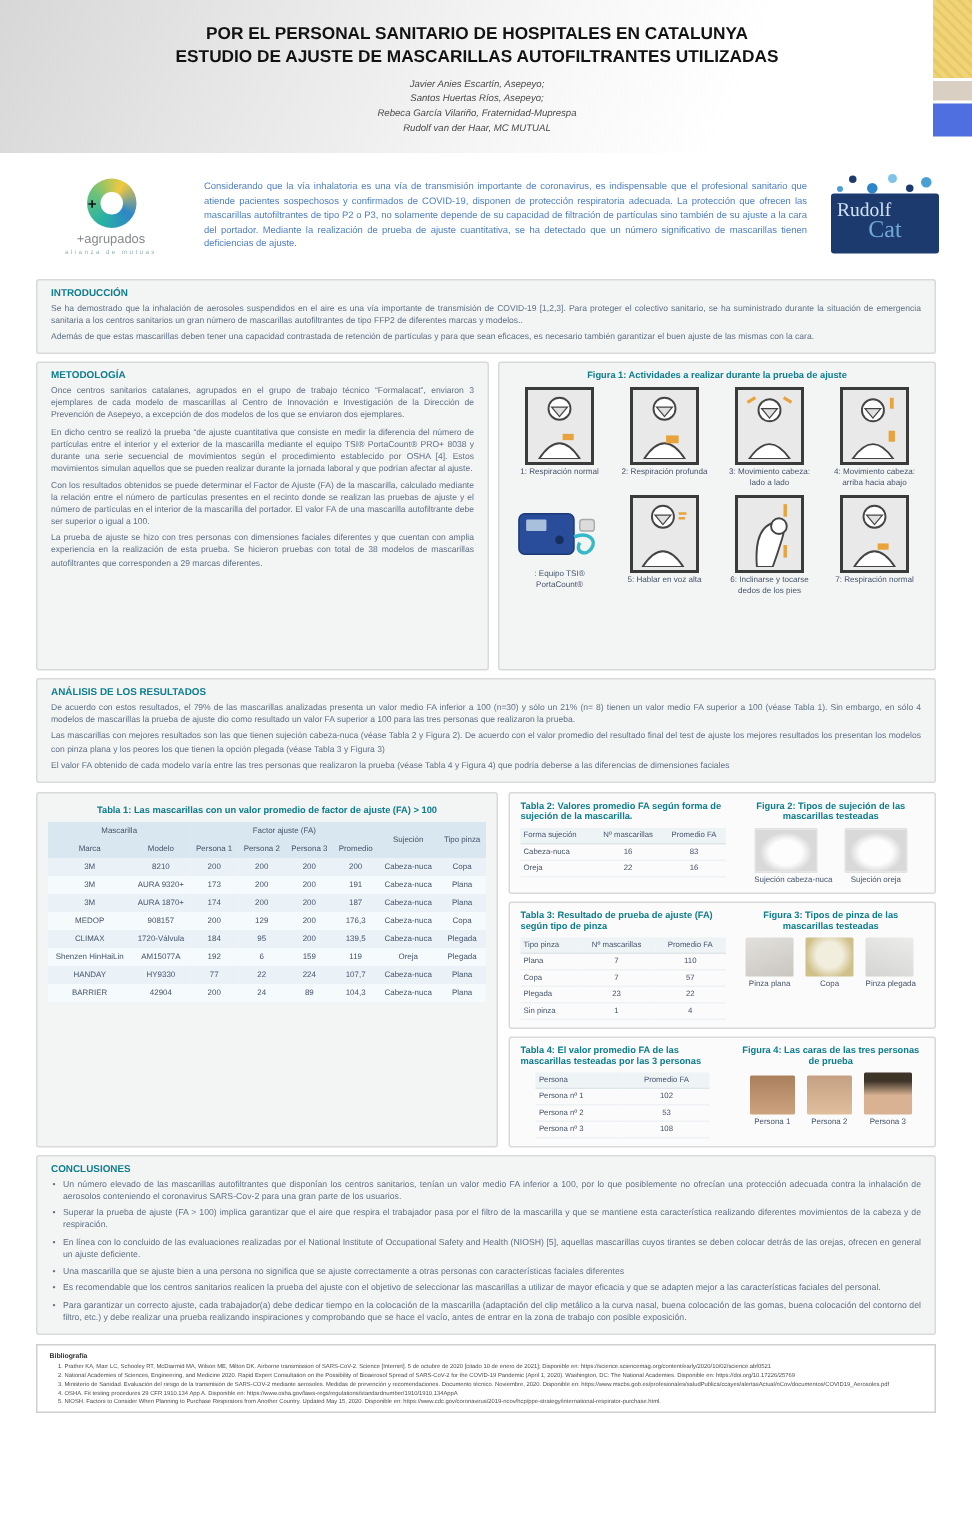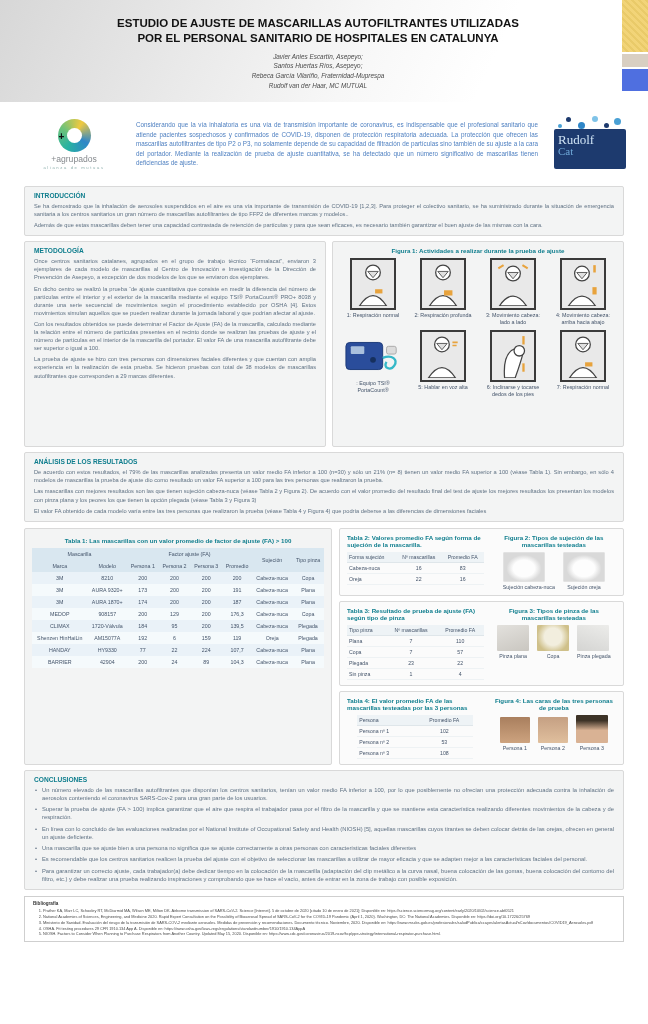--- a/index.html
+++ b/index.html
@@ -33,21 +33,21 @@
   .comp-circle { position:relative; width:33px; height:33px; margin:0 auto; border-radius:50%;
     background:conic-gradient(from 210deg,#28b2a2,#6cc27a,#f0c93f,#2e86c8,#28b2a2); }
   .comp-circle::after { content:""; position:absolute; left:9px; top:9px; width:15px; height:15px; border-radius:50%; background:#fff; }
   .comp-plus { position:absolute; left:1px; top:12px; z-index:2; font-weight:bold; font-size:10px; color:#111; }
   .comp-name { font-size:8.6px; color:#85898d; margin-top:2px; }
   .comp-sub { font-size:4.2px; color:#8fb0ae; letter-spacing:1.6px; margin-top:1px; }
   .banner-text { flex:1; font-size:6.3px; color:#4d7fc0; text-align:justify; line-height:1.5; }
   .fc-logo { position:relative; width:78px; height:58px; flex:none; }
   .fc-box { position:absolute; left:2px; bottom:4px; width:72px; height:40px; background:#1d3a6e; border-radius:2px; padding:5px 4px 0; }
   .fc-l1 { font-family:"Liberation Serif", serif; font-size:13px; color:#cfe3f5; line-height:.9; }
-  .fc-l2 { font-family:"Liberation Serif", serif; font-size:11px; color:#6fa8d8; text-align:left; line-height:1; }
+  .fc-l2 { font-family:"Liberation Serif", serif; font-size:16px; color:#6fa8d8; text-align:center; line-height:1; }
   .fc-dot { position:absolute; border-radius:50%; }
 
   
   .content { padding:0 24px; }
   .box { background:#f3f4f4; border:1px solid #d9d9d9; border-radius:2px; padding:5px 9px 6px; margin-top:5px; }
   .sec-title { color:#0e7d8d; font-weight:bold; font-size:6.6px; margin-bottom:2px; }
   .para { font-size:5.7px; color:#5f7183; text-align:justify; line-height:1.42; margin-top:3px; }
 
   .two-col { display:flex; gap:6px; margin-top:5px; }
   .col-left { width:302px; flex:none; }
@@ -111,22 +111,22 @@
   <div class="edge-strip">
     <div class="edge-yellow"></div>
     <div class="edge-tan"></div>
     <div class="edge-blue"></div>
   </div>
 
   <div class="header">
     <div class="header-bg"></div>
     <div class="header-main">
       <div class="poster-title">
+        <div>POR EL PERSONAL SANITARIO DE HOSPITALES EN CATALUNYA</div>
         <div>ESTUDIO DE AJUSTE DE MASCARILLAS AUTOFILTRANTES UTILIZADAS</div>
-        <div>POR EL PERSONAL SANITARIO DE HOSPITALES EN CATALUNYA</div>
       </div>
       <div class="authors">
         <div>Javier Anies Escartín, Asepeyo;</div>
         <div>Santos Huertas Ríos, Asepeyo;</div>
         <div>Rebeca García Vilariño, Fraternidad-Muprespa</div>
         <div>Rudolf van der Haar, MC MUTUAL</div>
       </div>
     </div>
   </div>
 

